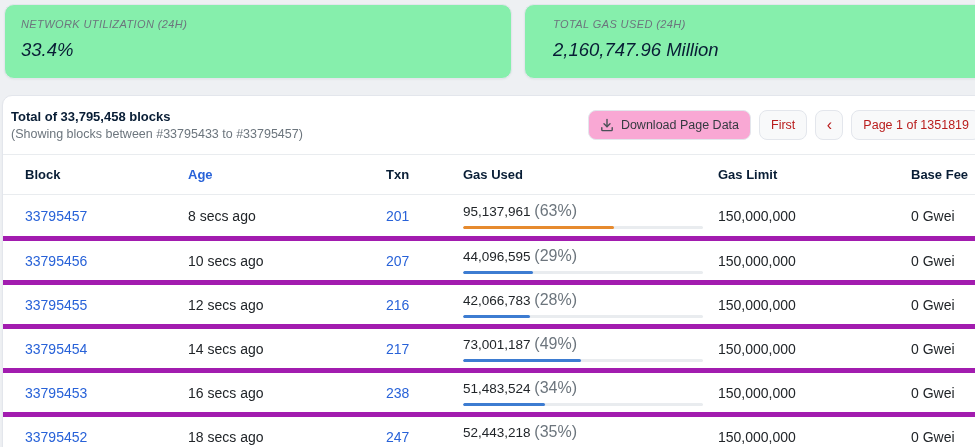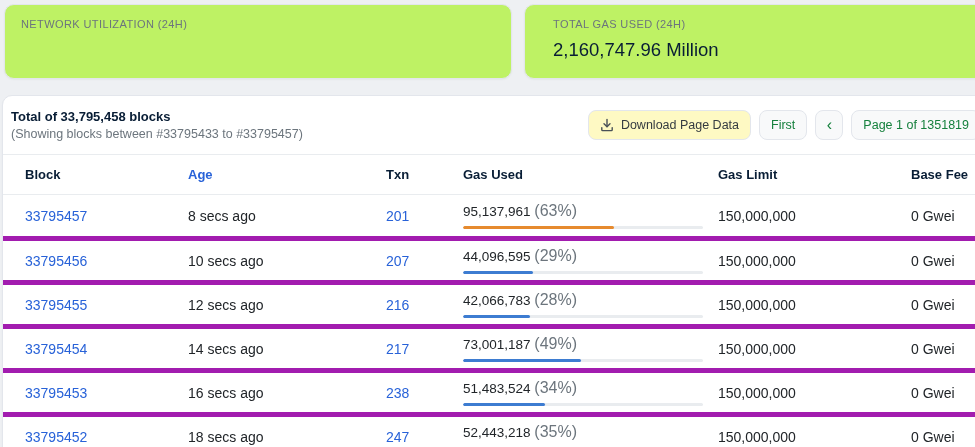--- a/index.html
+++ b/index.html
@@ -6,25 +6,26 @@
   html,body { width:975px; height:447px; }
   body {
     overflow:hidden;
     background:#eef0f3;
     font-family:"Liberation Sans", sans-serif;
     color:#212529;
     position:relative;
   }
   .stat-card {
     position:absolute;
-    background:#bef264;
+    background:#86efac;
     border:1px solid #e3e6ec;
     border-radius:10px;
     box-shadow:0 1px 2px rgba(0,0,0,.04);
     padding:13px 16px;
+    font-style:italic;
   }
   #card-util { left:4px; top:4px; width:508px; height:75px; }
   #card-gas  { left:524px; top:4px; width:470px; height:75px; padding-left:28px; }
   .stat-label { font-size:11px; color:#6c757d; letter-spacing:.4px; }
   .stat-value { font-size:18.5px; color:#081d35; margin-top:9px; }
 
   #main-card {
     position:absolute;
     left:2px; top:95px;
     width:990px; height:370px;
@@ -39,25 +40,25 @@
     min-height:58px;
   }
   .summary-title { font-size:13px; font-weight:600; color:#081d35; }
   .summary-sub { font-size:12.5px; color:#6c757d; margin-top:3px; }
 
   .toolbar { display:flex; align-items:center; gap:8px; }
   .btn {
     display:inline-flex; align-items:center; justify-content:center; gap:7px;
     font-size:12.5px; font-family:inherit;
     border-radius:8px; border:1px solid #e3e6ec;
-    background:#fef9c3; color:#343a40;
+    background:#f9a8d4; color:#343a40;
     padding:7px 11px; height:30px;
     cursor:pointer; white-space:nowrap;
   }
-  .btn-gray { background:#f8f9fa; color:#15803d;align-items:center; }
+  .btn-gray { background:#f8f9fa; color:#b91c1c;align-items:center; }
   .btn-square { width:28px; padding:0; font-size:16px; line-height:1; }
 
   table { border-collapse:collapse; table-layout:fixed; width:988px; }
   th {
     text-align:left; font-size:13px; font-weight:600; color:#081d35;
     padding:12px 8px 12px 0;
     border-top:1px solid #e9ecef; border-bottom:1px solid #e9ecef;
   }
   td {
     height:44px; vertical-align:middle;
@@ -75,20 +76,21 @@
     width:240px; height:3px; border-radius:2px;
     background:#e9ecef; margin-top:6px; overflow:hidden;
   }
   .bar-fill { height:100%; border-radius:2px; }
 </style>
 </head>
 <body>
 
 <div class="stat-card" id="card-util">
   <div class="stat-label">NETWORK UTILIZATION (24H)</div>
+  <div class="stat-value">33.4%</div>
 </div>
 
 <div class="stat-card" id="card-gas">
   <div class="stat-label">TOTAL GAS USED (24H)</div>
   <div class="stat-value">2,160,747.96 Million</div>
 </div>
 
 <div id="main-card">
 
   <div class="card-header">

